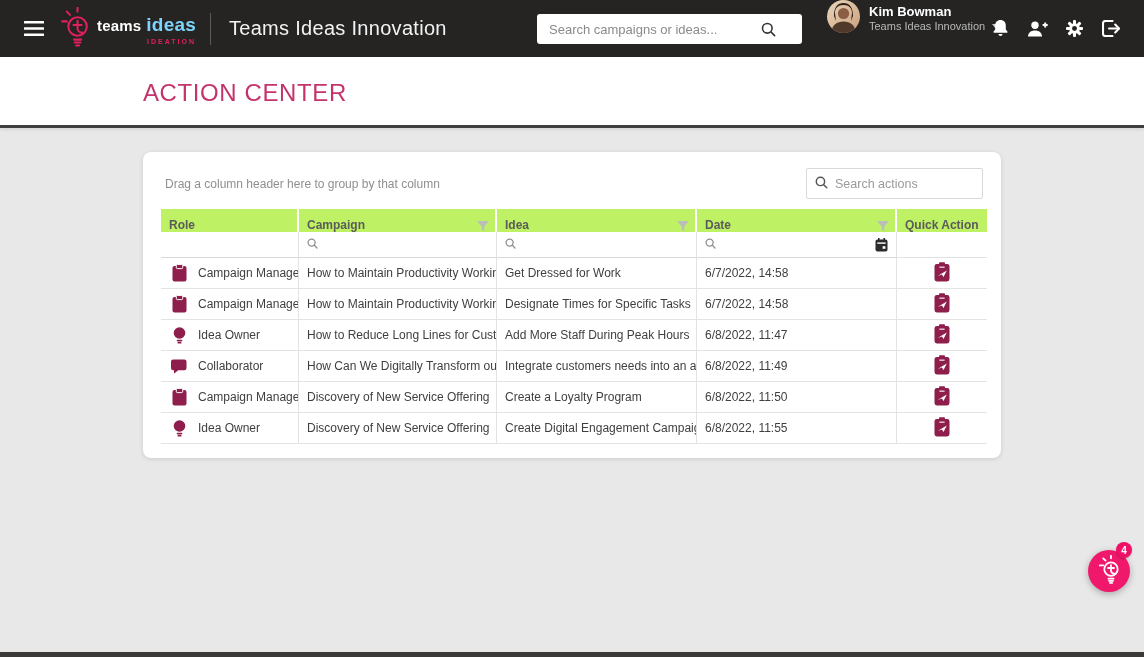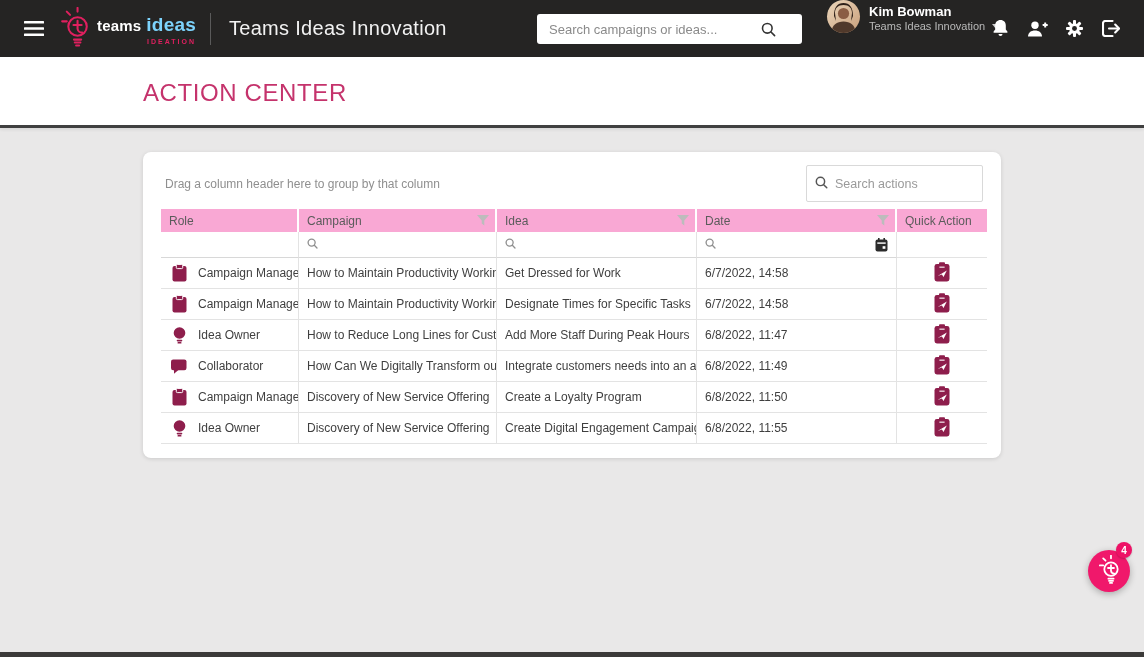--- a/index.html
+++ b/index.html
@@ -31,27 +31,27 @@
   .nav-icon-btn { background:none; border:none; cursor:pointer; display:flex; align-items:center; justify-content:center; width:22px; height:24px; }
 
   
   .heading-band { position:absolute; top:57px; left:0; width:100%; height:71px; background:#fff; border-bottom:3px solid #404040; box-shadow:0 2px 3px rgba(0,0,0,0.07); }
   .page-title { position:absolute; left:143px; top:22px; font-size:24px; color:#c5336c; letter-spacing:0.6px; font-weight:400; }
 
   
   .card { position:absolute; left:143px; top:152px; width:858px; height:306px; background:#fff; border-radius:8px; box-shadow:0 1px 4px rgba(0,0,0,0.13); padding:18px; }
   .card-toolbar { display:flex; align-items:center; justify-content:space-between; height:27px; }
   .group-hint { color:#8f8f8f; font-size:12px; margin-left:4px; }
-  .actions-search { width:177px; height:37px; border:1px solid #d9d9d9; border-radius:2px; display:flex; align-items:center; padding:0 8px; }
+  .actions-search { width:177px; height:31px; border:1px solid #d9d9d9; border-radius:2px; display:flex; align-items:center; padding:0 8px; }
   .actions-search input { flex:1; border:none; outline:none; font-size:12.5px; color:#333; margin-left:7px; font-family:"Liberation Sans",sans-serif; min-width:0;}
   .actions-search input::placeholder { color:#9a9a9a; }
 
   .grid { margin-top:12px; width:826px; font-size:12px; color:#3f3f3f; }
   .hrow, .frow, .trow { display:grid; grid-template-columns:138px 198px 200px 200px 90px; }
-  .hcell { background:#f9a8d4; height:23px; display:flex; align-items:center; padding:0 6px 0 8px; color:#5b5b5b; font-weight:normal; border-right:2px solid #fff; }
+  .hcell { background:#bef264; height:23px; display:flex; align-items:flex-end; padding:0 6px 0 8px; color:#5b5b5b; font-weight:bold; border-right:2px solid #fff; }
   .hcell:last-child { border-right:none; }
   .hcell .funnel { margin-left:auto; display:flex; cursor:pointer; }
   .fcell { height:26px; display:flex; align-items:center; padding:0 8px; border-right:1px solid #e3e3e3; border-bottom:1px solid #d8d8d8; }
   .fcell:last-child { border-right:none; border-bottom:1px solid #e3e3e3; }
   .fcell .cal { margin-left:auto; display:flex; cursor:pointer; }
   .tcell { height:31px; display:flex; align-items:center; padding:0 8px; border-right:1px solid #e3e3e3; border-bottom:1px solid #e3e3e3; white-space:nowrap; overflow:hidden; }
   .tcell:last-child { border-right:none; }
   .role-cell .ricon { width:20px; display:flex; justify-content:center; margin-right:9px; flex:none; }
   .qa-cell { justify-content:center; }
   .qa-btn { background:none; border:none; cursor:pointer; display:flex; padding:2px; }

